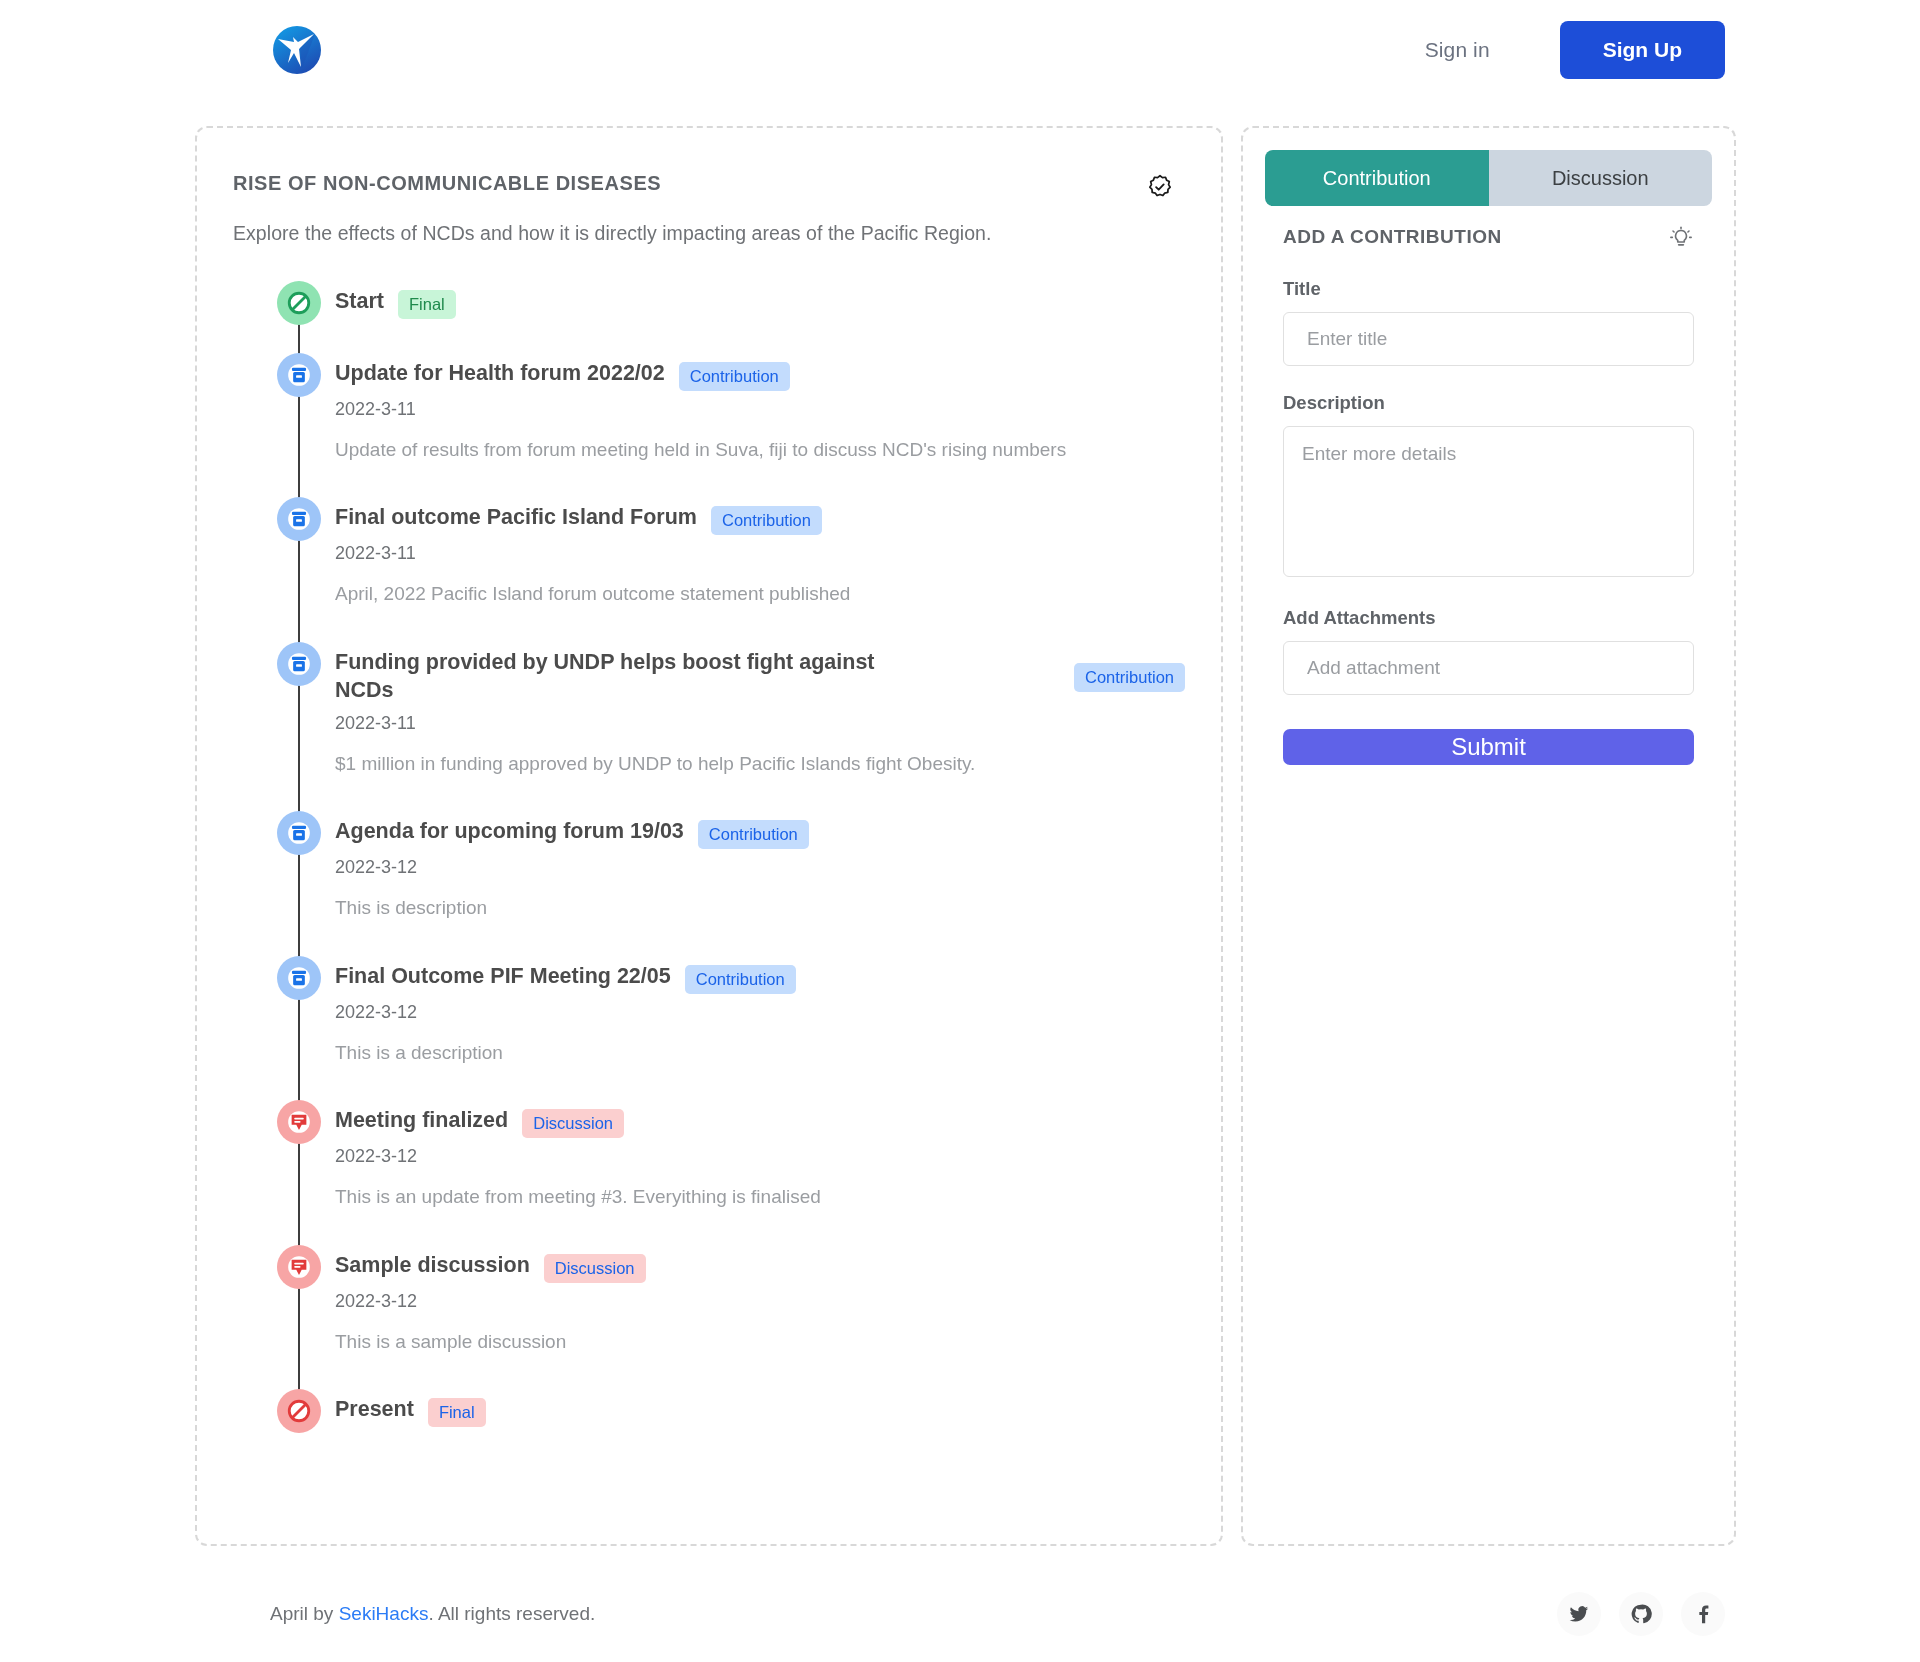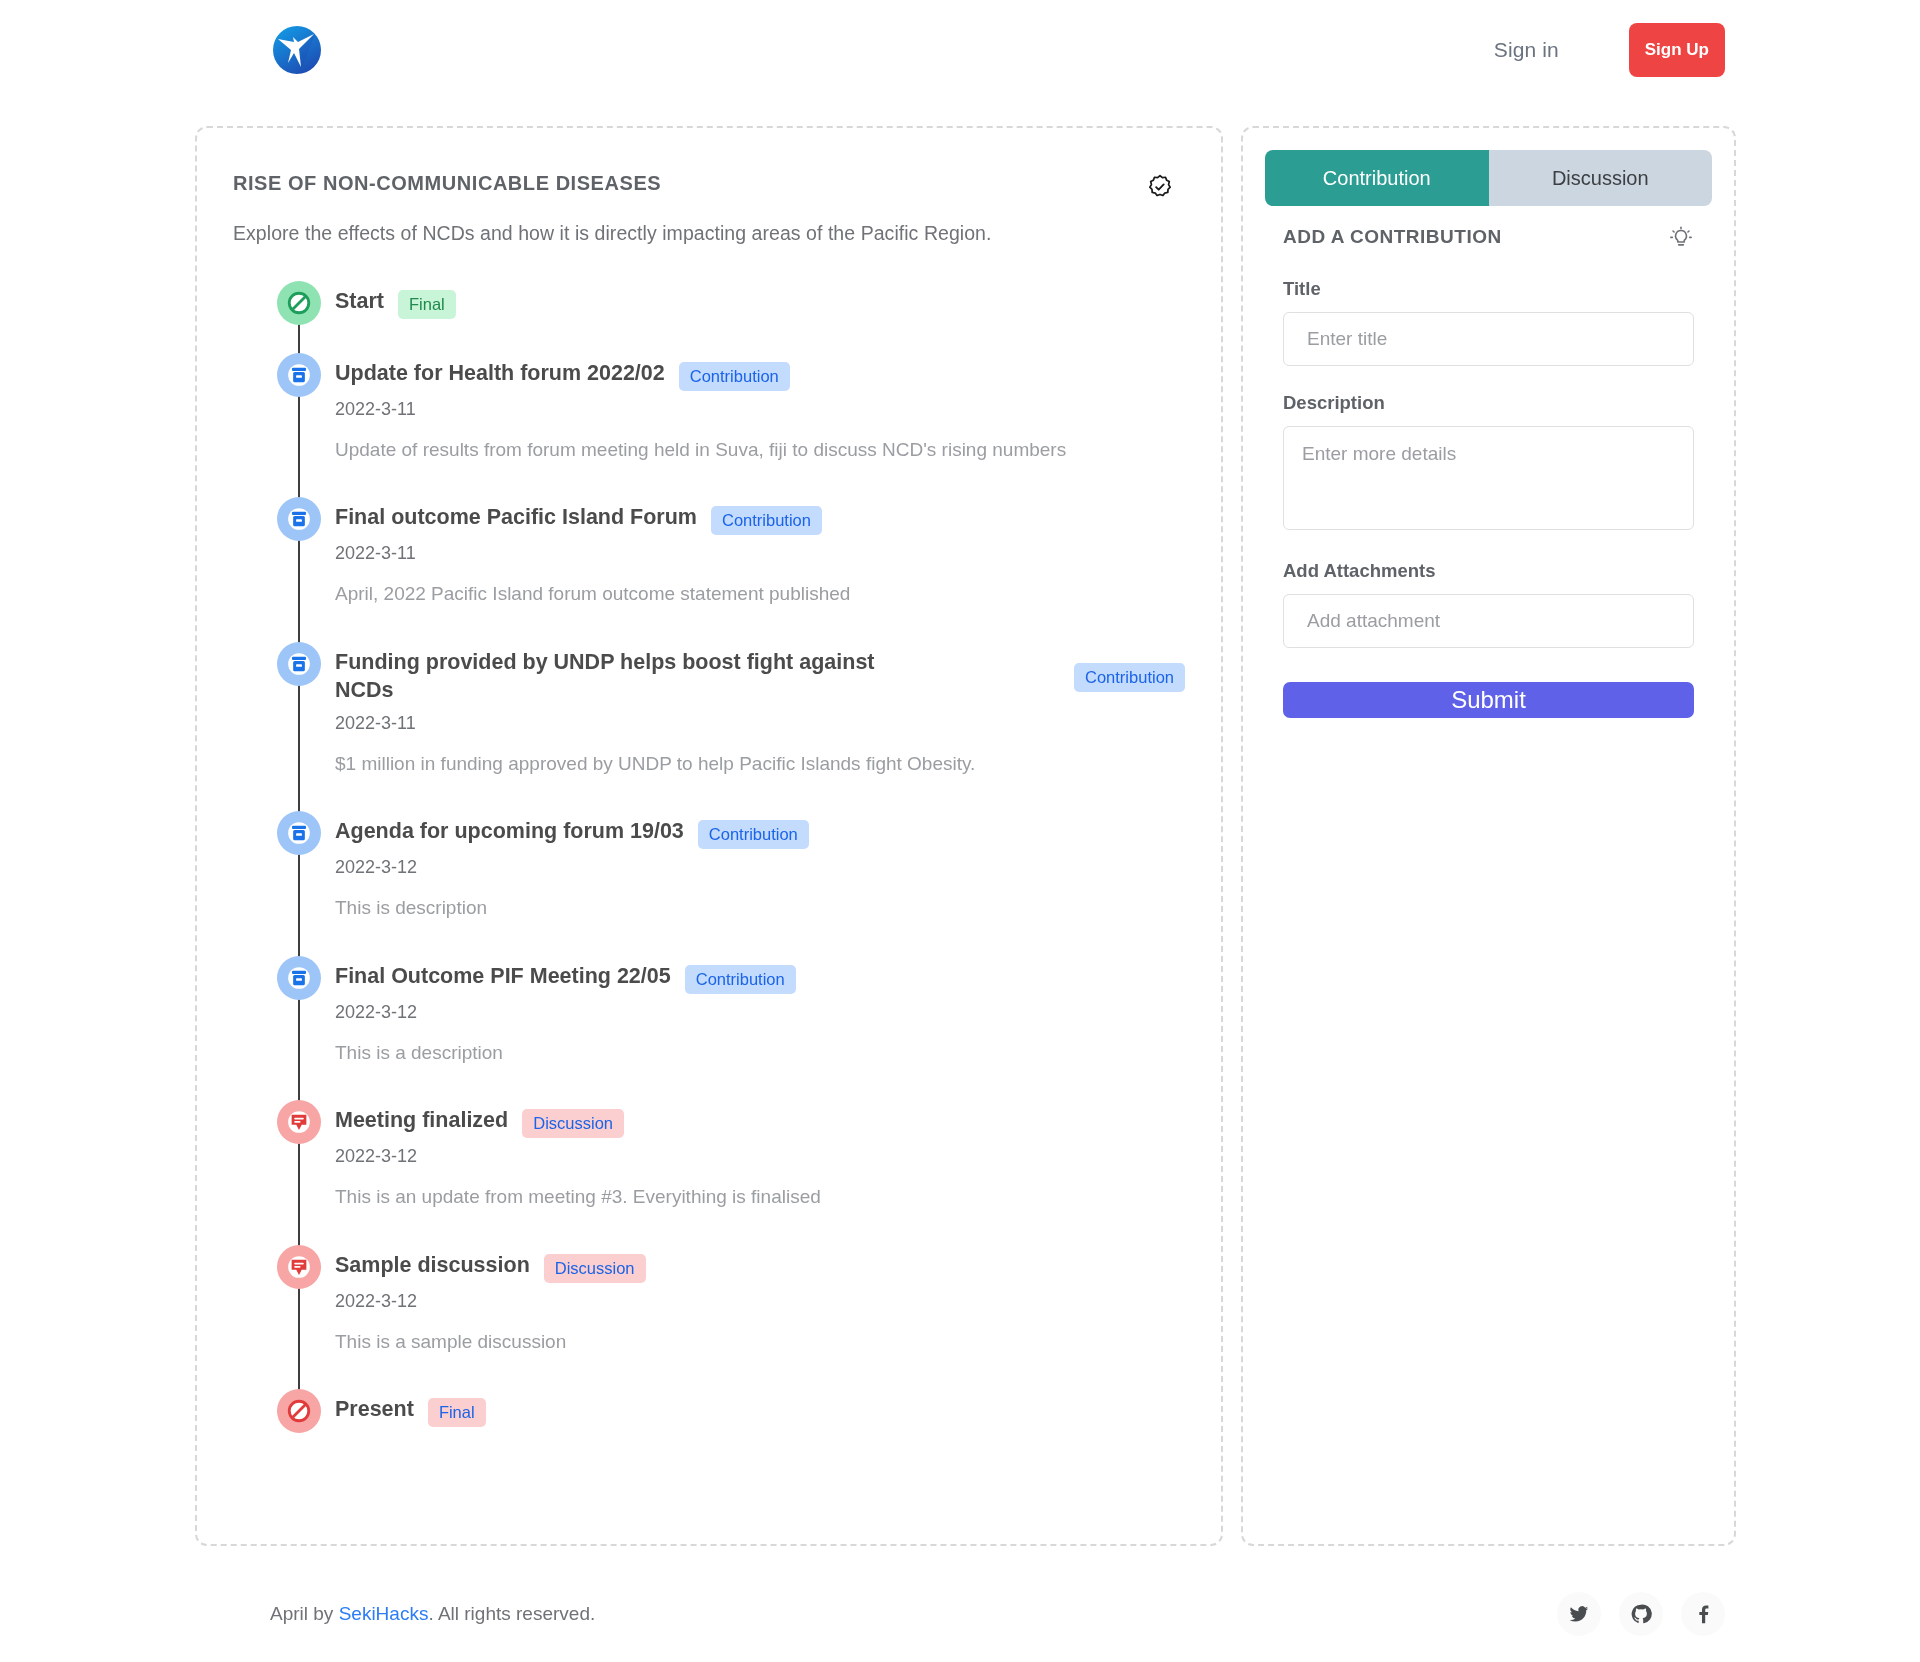--- a/index.html
+++ b/index.html
@@ -23,27 +23,27 @@
   .header-spacer { flex: 1 1 auto; }
   .signin-link {
     font-size: 21px;
     color: #6b7280;
     letter-spacing: .1px;
     margin-right: 70px;
     cursor: pointer;
     text-decoration: none;
   }
   .signup-btn {
-    background: #ef4444;
+    background: #1d4ed8;
     color: #ffffff;
-    font-size: 17px;
+    font-size: 21px;
     font-weight: bold;
     border: none;
     border-radius: 8px;
-    padding: 17px 16px;
+    padding: 17px 43px;
     cursor: pointer;
     font-family: "Liberation Sans", sans-serif;
   }
 
   
   .page-body {
     display: flex;
     align-items: flex-start;
     padding: 26px 195px 0 195px;
     gap: 18px;
@@ -208,21 +208,21 @@
     border: 1.5px solid #e0e0e0;
     border-radius: 6px;
     background: #ffffff;
     font-family: "Liberation Sans", sans-serif;
     font-size: 19px;
     color: #5f6368;
     padding: 14px 18px;
     outline: none;
   }
   .text-input { height: 54px; padding-left: 23px; }
-  .text-area  { height: 104px; resize: none; padding-top: 16px; }
+  .text-area  { height: 151px; resize: none; padding-top: 16px; }
   .text-input::placeholder, .text-area::placeholder { color: #9a9da1; }
   .submit-btn {
     margin-top: 34px;
     width: 100%;
     height: 36px;
     background: #5f62e8;
     color: #ffffff;
     font-size: 24px;
     border: none;
     border-radius: 7px;

